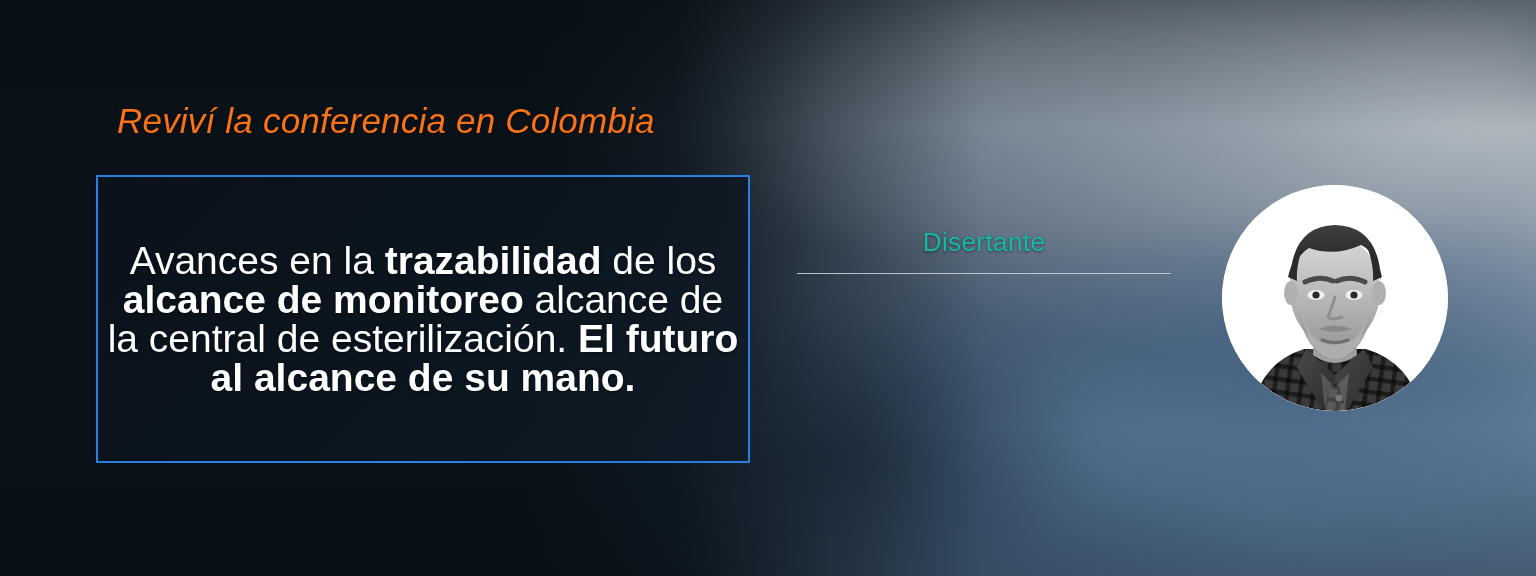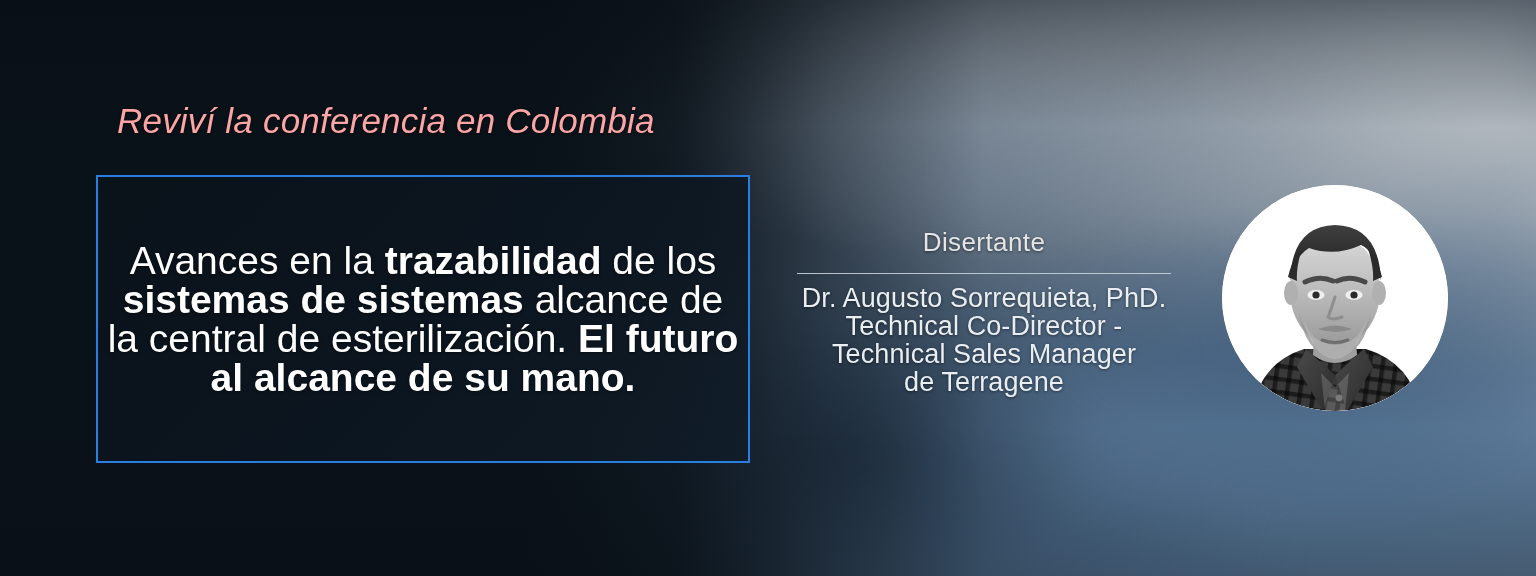--- a/index.html
+++ b/index.html
@@ -50,21 +50,21 @@
   }
 
   
   .kicker {
     position: absolute;
     left: 117px;
     top: 101px;
     font-size: 35px;
     font-style: italic;
     font-weight: 300;
-    color: #fca5a5;
+    color: #f97316;
     letter-spacing: 0.2px;
     white-space: nowrap;
     text-shadow: 0 1px 3px rgba(0,0,0,0.55);
   }
 
   
   .title-panel {
     position: absolute;
     left: 96px;
     top: 175px;
@@ -94,21 +94,21 @@
   .speaker {
     position: absolute;
     left: 784px;
     top: 228px;
     width: 400px;
     text-align: center;
   }
   .speaker-label {
     font-size: 26px;
     font-weight: 300;
-    color: #e5e5e5;
+    color: #14b8a6;
     letter-spacing: 0.4px;
     line-height: 1.1;
     text-shadow: 0 1px 3px rgba(0,0,0,0.5);
   }
   .speaker-divider {
     width: 374px;
     height: 1px;
     margin: 16px auto 10px auto;
     background: #c9d2da;
     opacity: 0.9;
@@ -141,27 +141,26 @@
 <div id="stage">
 
   <div class="bg-layer bg-base"></div>
   <div class="bg-layer bg-blobs"></div>
   <div class="bg-layer bg-dark-left"></div>
   <div class="bg-layer bg-vignette"></div>
 
   <div class="kicker">Reviví la conferencia en Colombia</div>
 
   <div class="title-panel">
-    <div class="title-text"><span>Avances en la </span><b>trazabilidad</b><span> de los </span><b>sistemas de sistemas</b><span> alcance de la central de esterilización. </span><b>El futuro al alcance de su mano.</b></div>
+    <div class="title-text"><span>Avances en la </span><b>trazabilidad</b><span> de los </span><b>alcance de monitoreo</b><span> alcance de la central de esterilización. </span><b>El futuro al alcance de su mano.</b></div>
   </div>
 
   <div class="speaker">
     <div class="speaker-label">Disertante</div>
     <div class="speaker-divider"></div>
-    <div class="speaker-lines">Dr. Augusto Sorrequieta, PhD.<br>Technical Co-Director -<br>Technical Sales Manager<br>de Terragene</div>
   </div>
 
   <div class="portrait">
     <svg viewBox="0 0 226 226" xmlns="http://www.w3.org/2000/svg">
       <defs>
         <linearGradient id="skin" x1="0" y1="0" x2="0" y2="1">
           <stop offset="0%" stop-color="#d9d9d9"></stop>
           <stop offset="55%" stop-color="#b8b8b8"></stop>
           <stop offset="100%" stop-color="#9a9a9a"></stop>
         </linearGradient>

